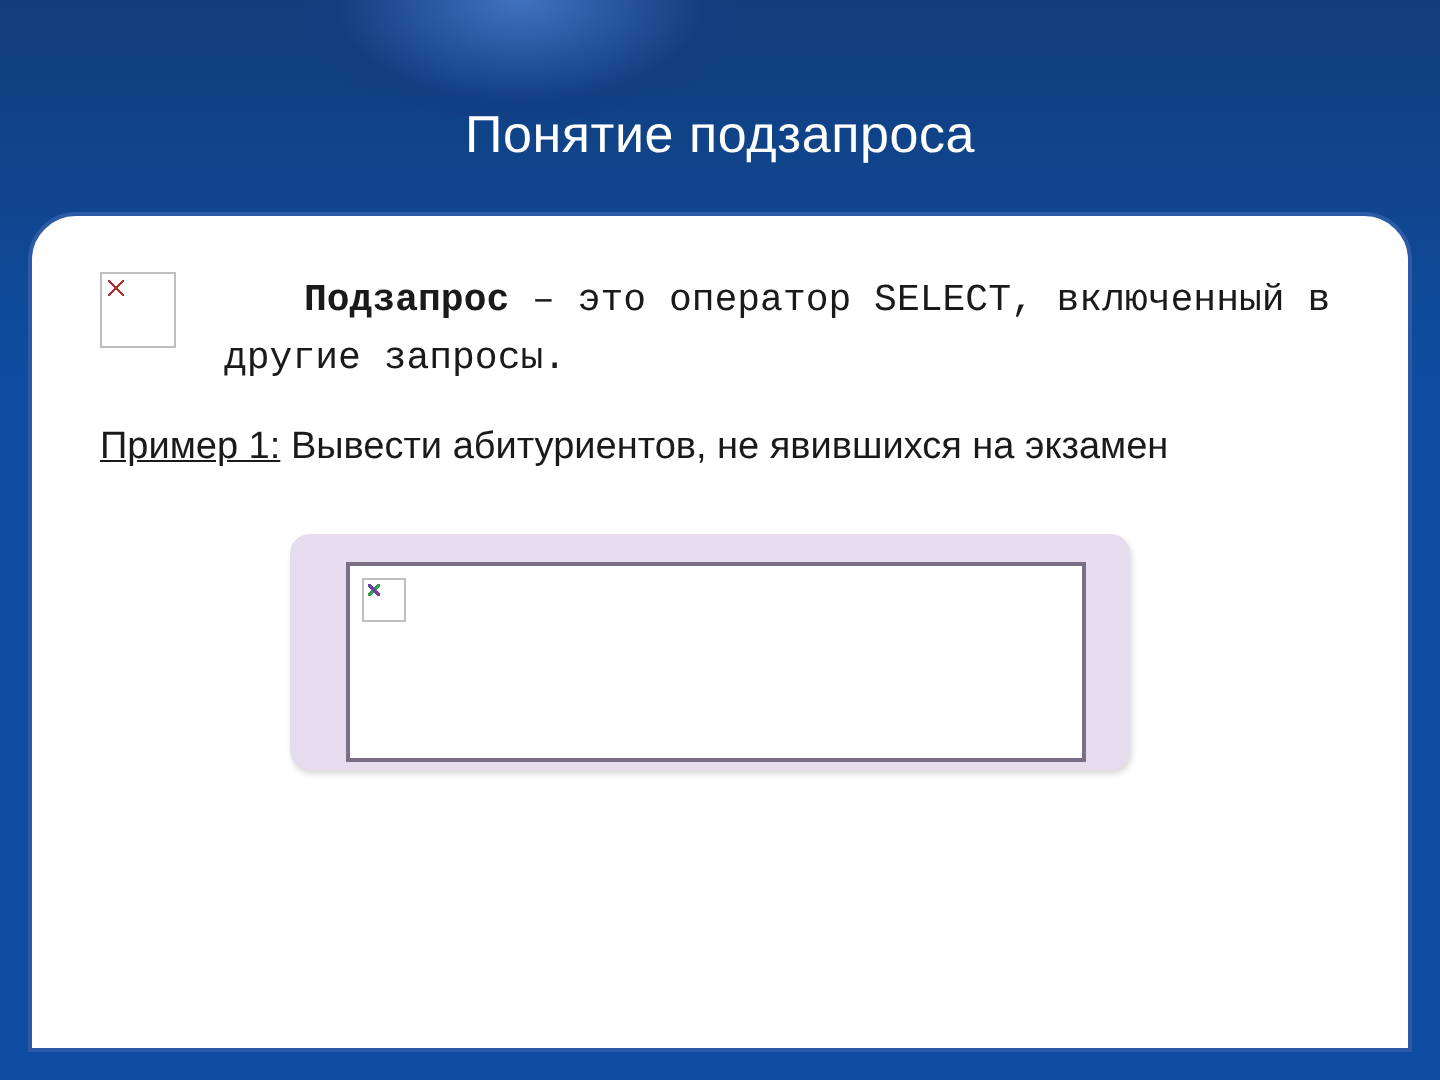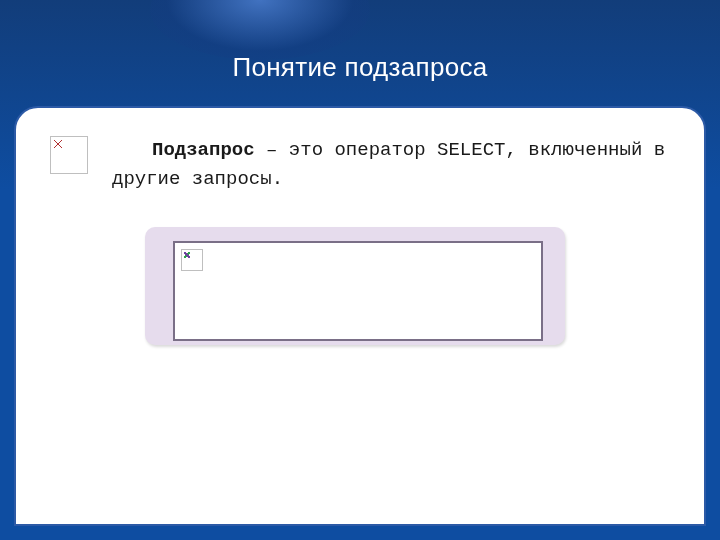--- a/index.html
+++ b/index.html
@@ -154,20 +154,23 @@
   </div>
 
   <div class="panel">
     <div class="def-row">
       <div class="broken-img" title="broken-image-placeholder"></div>
       <div class="def-text">
         <b>Подзапрос</b><span> – это оператор SELECT, включенный в другие запросы.</span>
       </div>
     </div>
 
+    <div class="example-line">
+      <span class="example-label">Пример 1:</span><span> Вывести абитуриентов, не явившихся на экзамен</span>
+    </div>
 
     <div class="code-group">
       <div class="code-box-back"></div>
       <div class="code-box-front">
         <div class="broken-img" title="broken-image-placeholder"></div>
       </div>
     </div>
   </div>
 </div>
 

